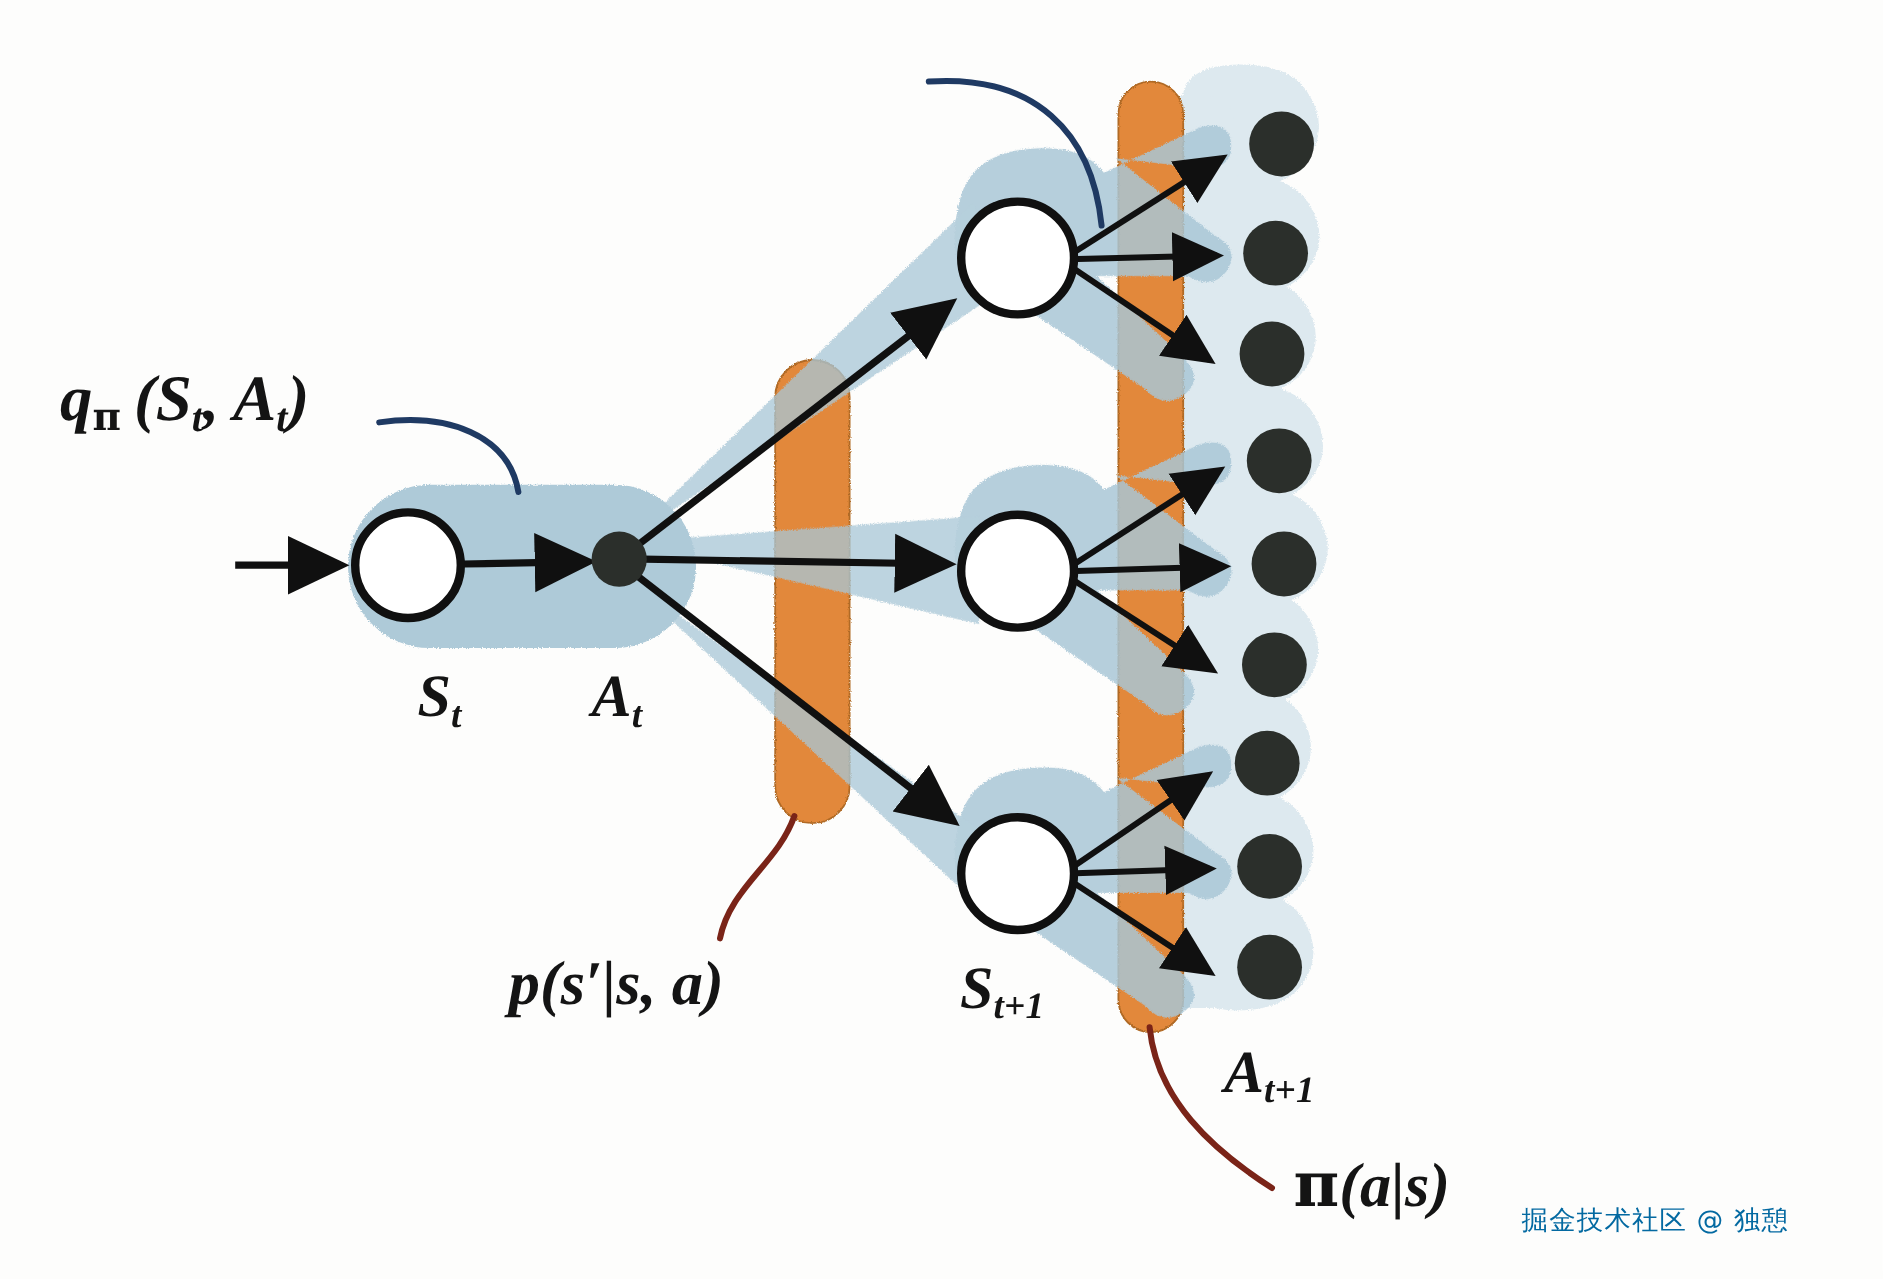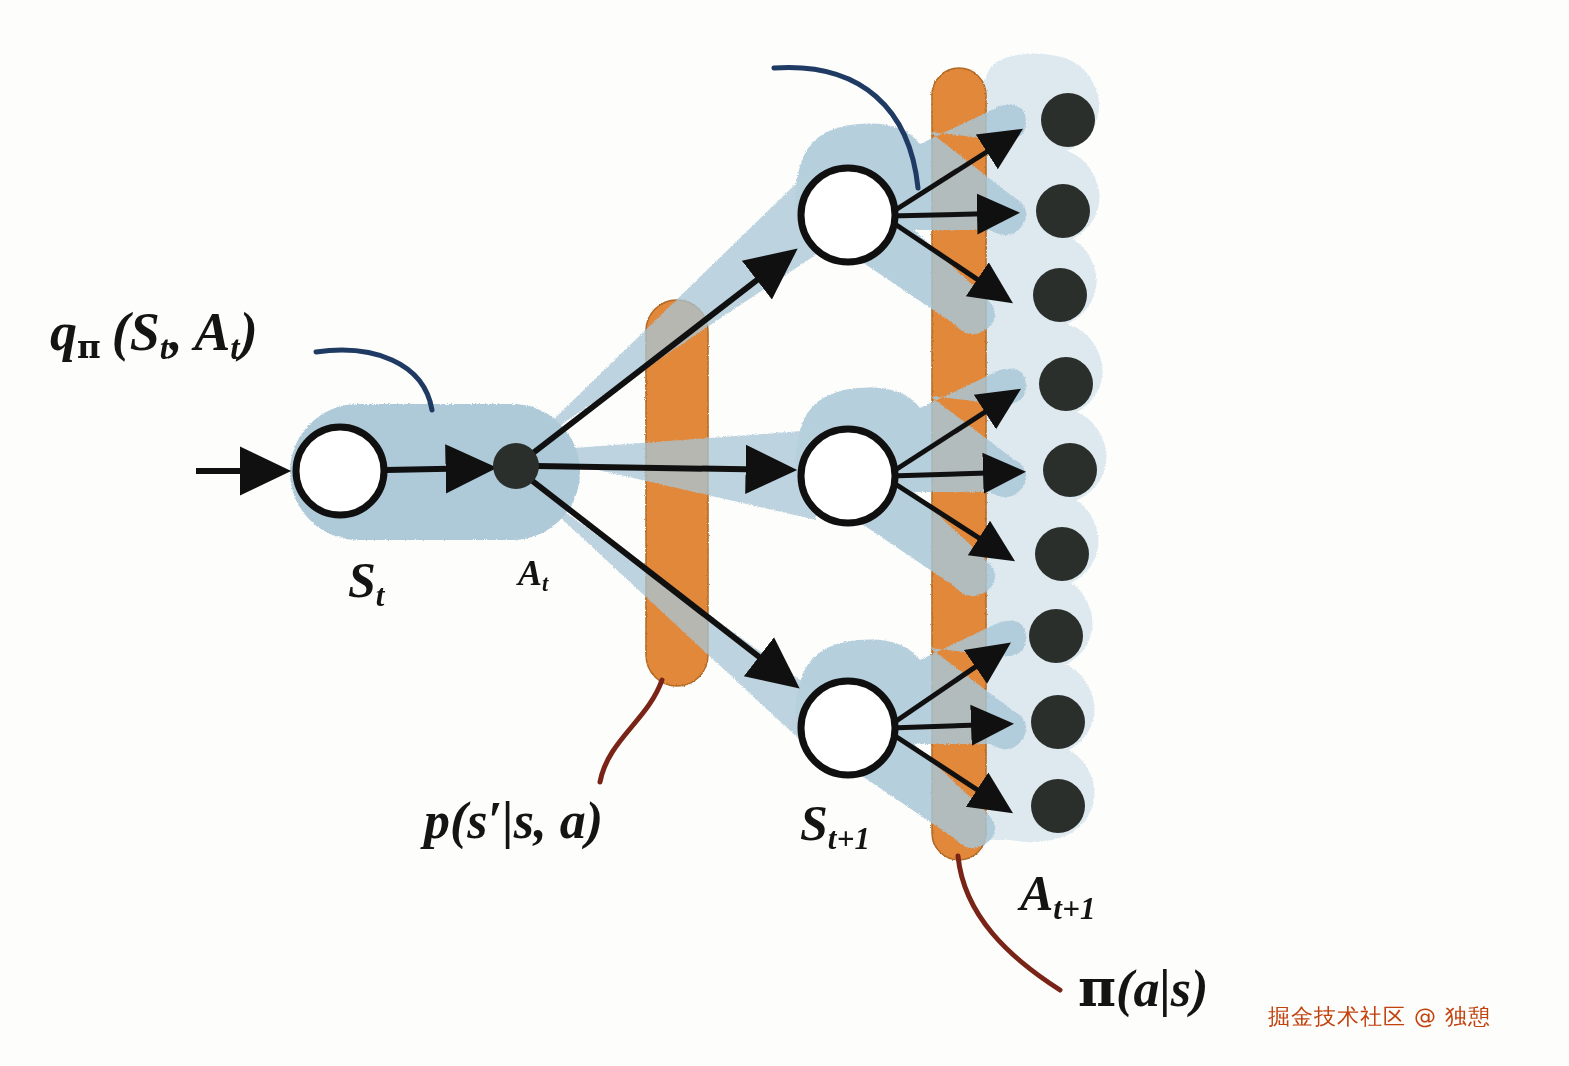--- a/index.html
+++ b/index.html
@@ -43,30 +43,30 @@
   }
   .mathlabel .pi {
     font-style: normal;
     font-family: "DejaVu Serif", serif;
   }
   #lbl-q-t        { left: 50px;  top: 305px; font-size: 54px; }
   #lbl-q-t1       { left: 405px; top: 25px;  font-size: 54px; }
   #lbl-p          { left: 424px; top: 795px; font-size: 52px; }
   #lbl-pi         { left: 1078px; top: 962px; font-size: 52px; }
   #lbl-st         { left: 304px; top: 555px; font-size: 50px; margin-left: 44px; }
-  #lbl-at         { left: 518px; top: 555px; font-size: 36px; }
+  #lbl-at         { left: 493px; top: 555px; font-size: 50px; }
   #lbl-st1        { left: 800px; top: 798px; font-size: 50px; font-family: Liberation Serif, serif; }
   #lbl-at1        { left: 1020px; top: 868px; font-size: 50px; text-align: right; }
   #watermark {
     position: absolute;
     left: 1268px;
     top: 1002px;
     font-family: "DejaVu Sans", "Liberation Sans", sans-serif;
     font-size: 22px;
-    color: #c2410c;
+    color: #0369a1;
     letter-spacing: 1px;
     white-space: nowrap;
   }
 </style>
 </head>
 <body>
 
 <div id="canvas">
 
   <svg id="diagram" viewBox="0 0 1569 1066">

